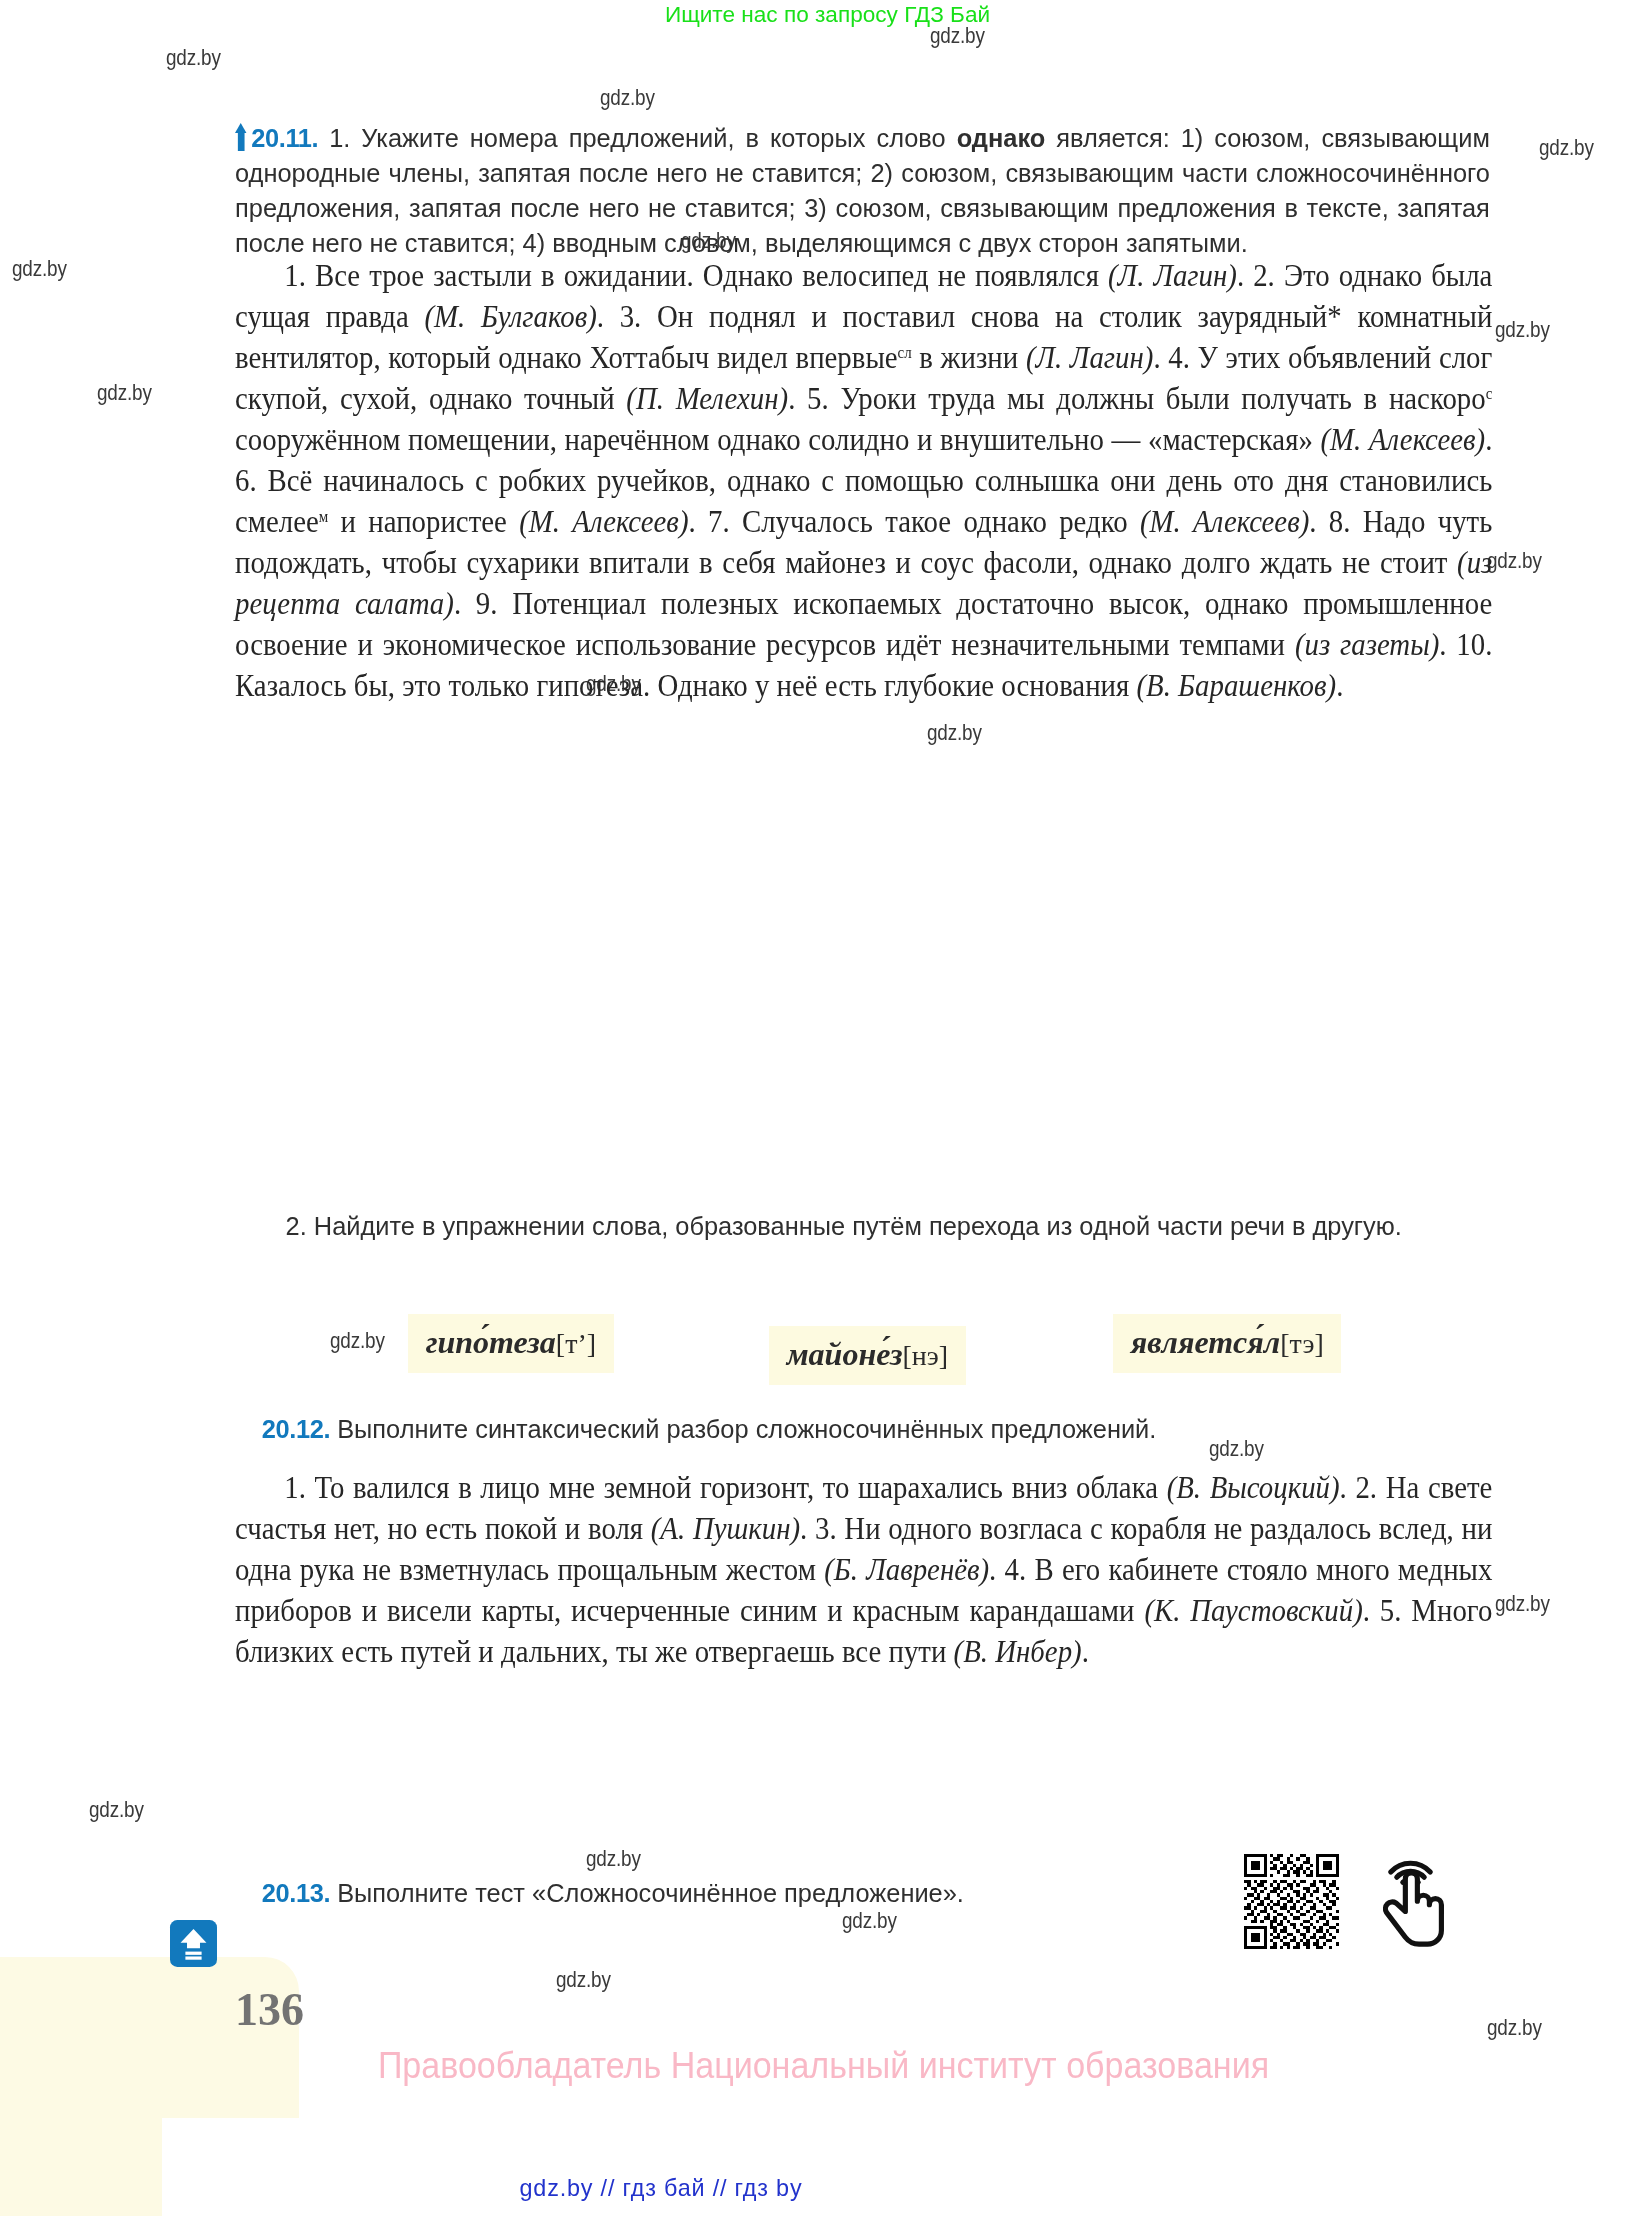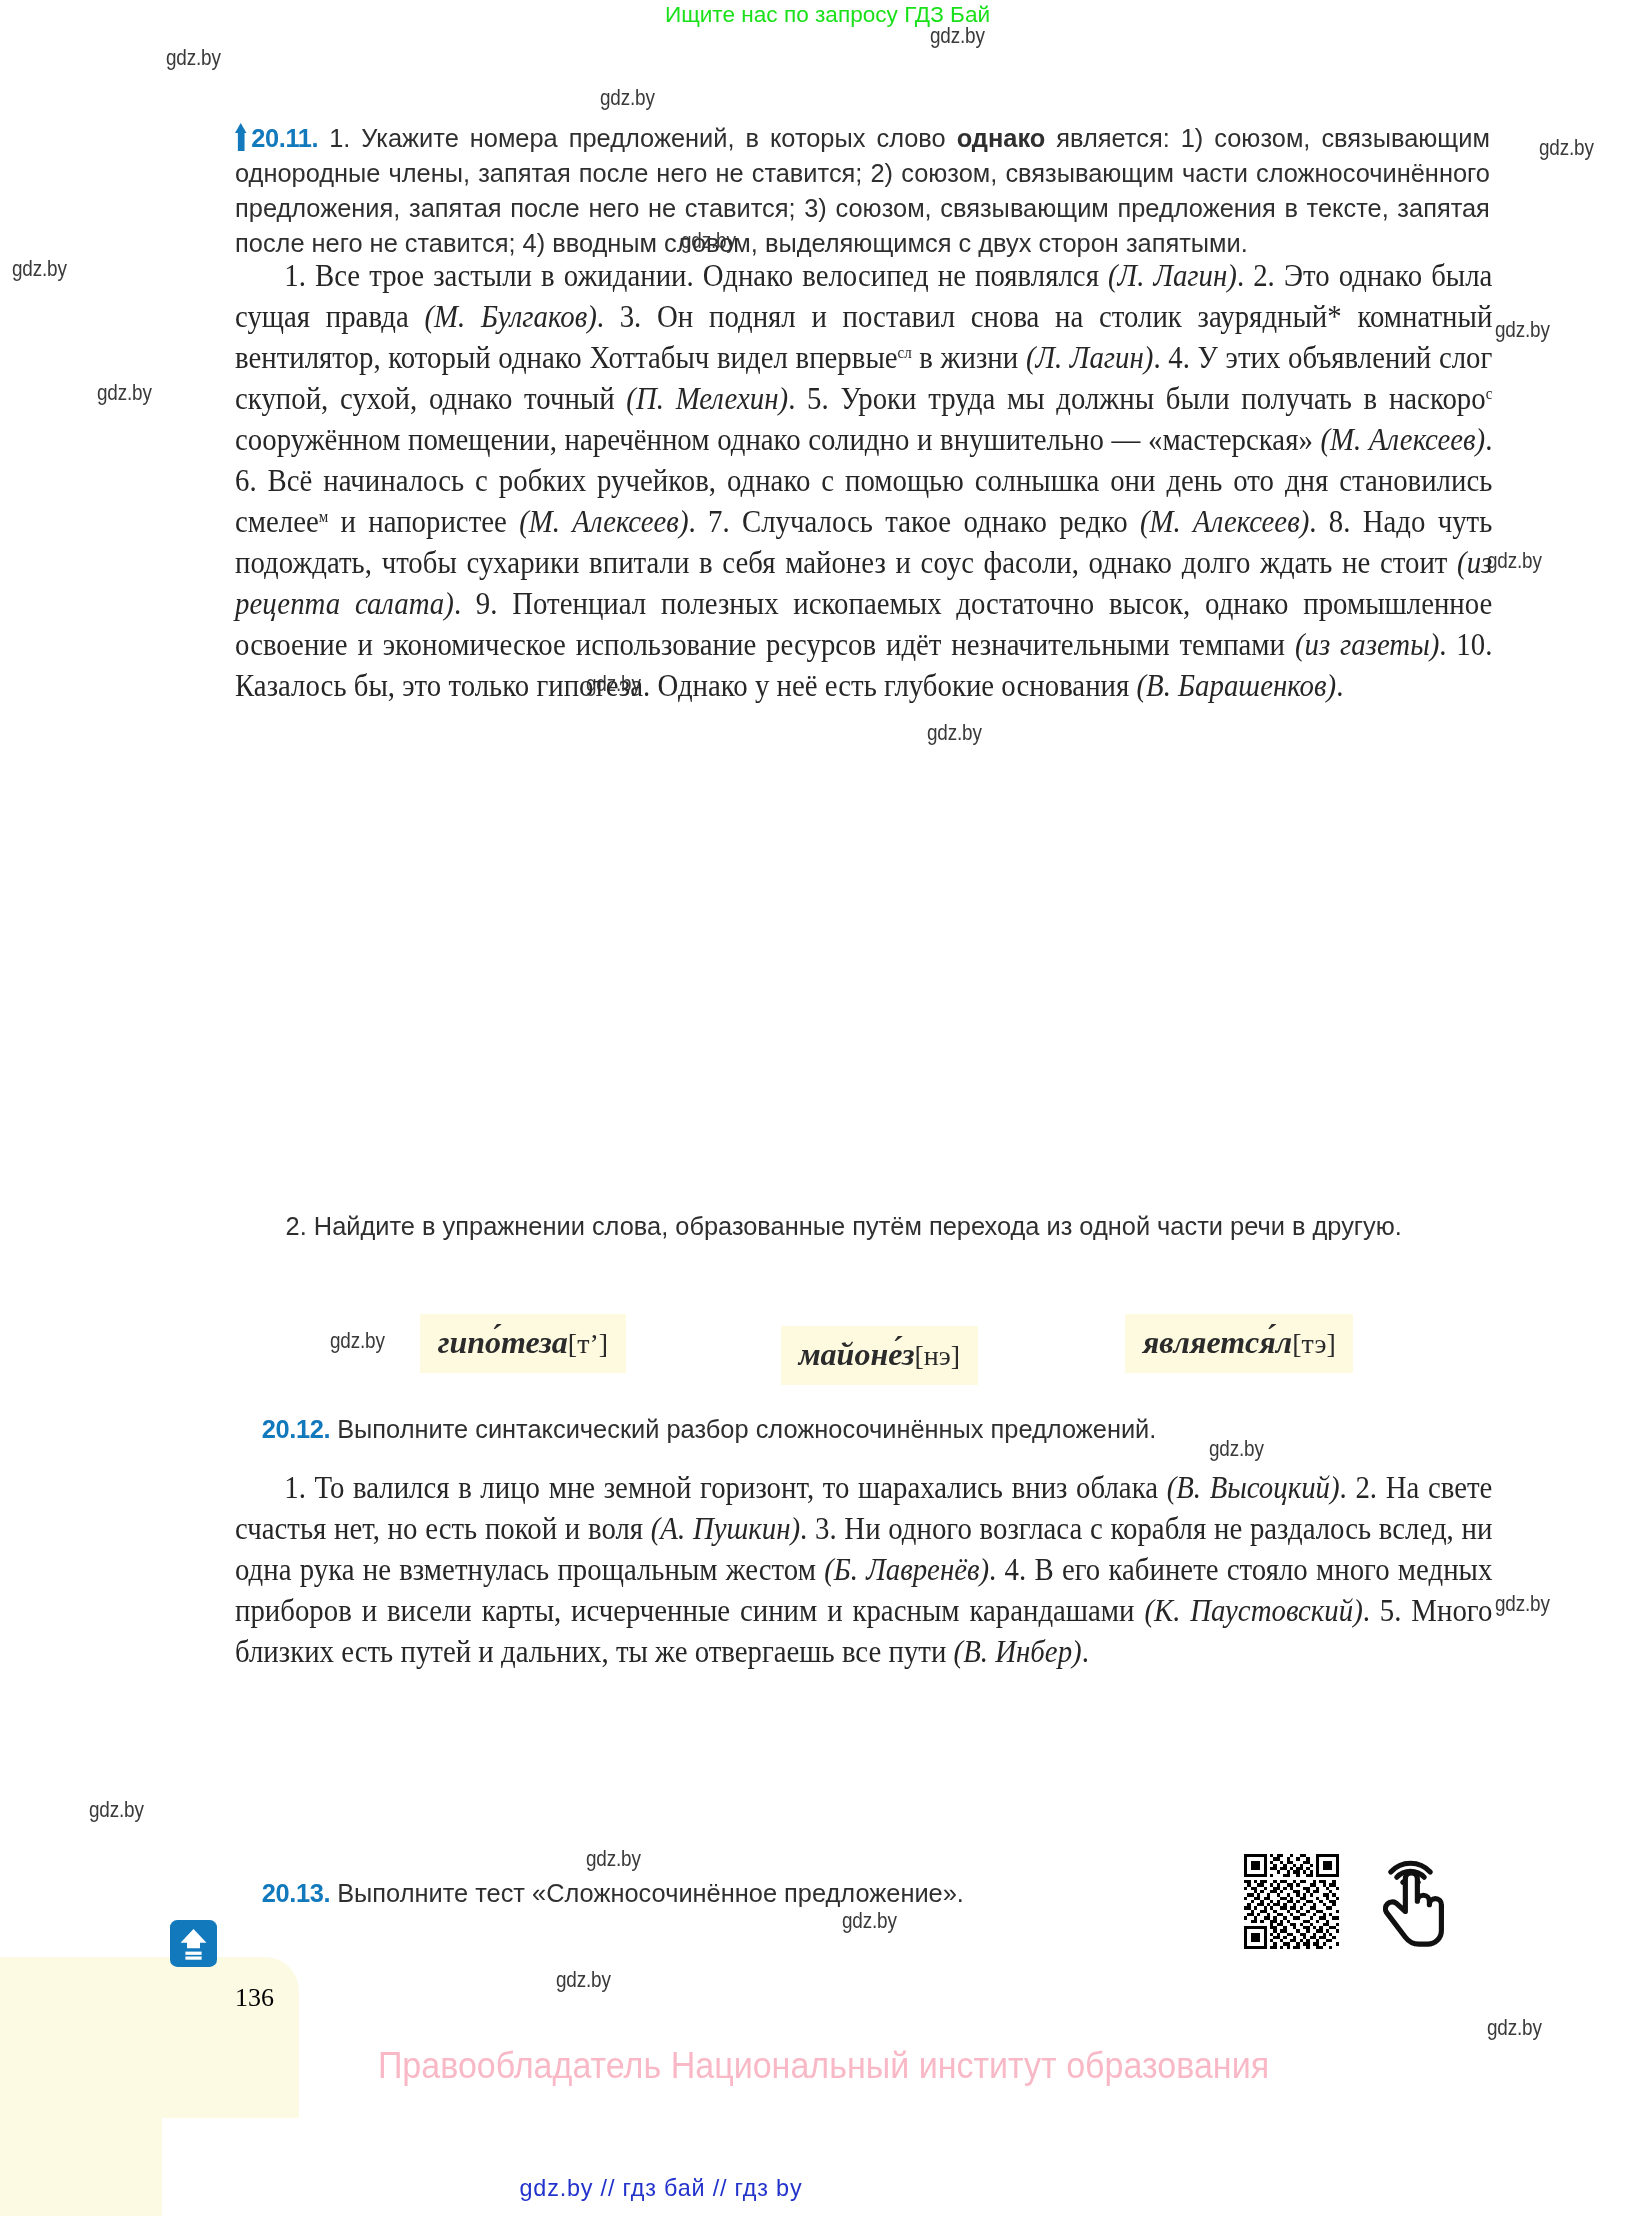--- a/index.html
+++ b/index.html
@@ -155,21 +155,21 @@
     position: absolute;
     left: 0; top: 0;
     border-left: 6.4px solid transparent;
     border-right: 6.4px solid transparent;
     border-bottom: 10.5px solid #1279bd;
   }
 
   
   .vocab-row {
     position: absolute;
-    left: 12px;
+    left: 0;
     top: 1314px;
     width: 1257px;
     height: 69px;
   }
   .vocab-box {
     position: absolute;
     background: #fdfae0;
     font-family: "Liberation Serif", serif;
     font-style: italic;
     font-weight: bold;
@@ -210,23 +210,23 @@
     height: 47px;
     background: #1279bd;
     border-radius: 7.3px;
   }
 
   .page-number {
     position: absolute;
     left: 235px;
     top: 1983px;
     font-family: "Liberation Serif", serif;
-    font-size: 26px;
-    color: #000000;
-    font-weight: normal;
+    font-size: 46px;
+    color: #737373;
+    font-weight: bold;
   }
 </style>
 </head>
 <body>
 
 <div id="wm-layer">
     <div class="wm" style="left: 166px; top: 45px;">gdz.by</div>
     <div class="wm" style="left: 930px; top: 22.6px;">gdz.by</div>
     <div class="wm" style="left: 600px; top: 85px;">gdz.by</div>
     <div class="wm" style="left: 1539px; top: 135px;">gdz.by</div>

